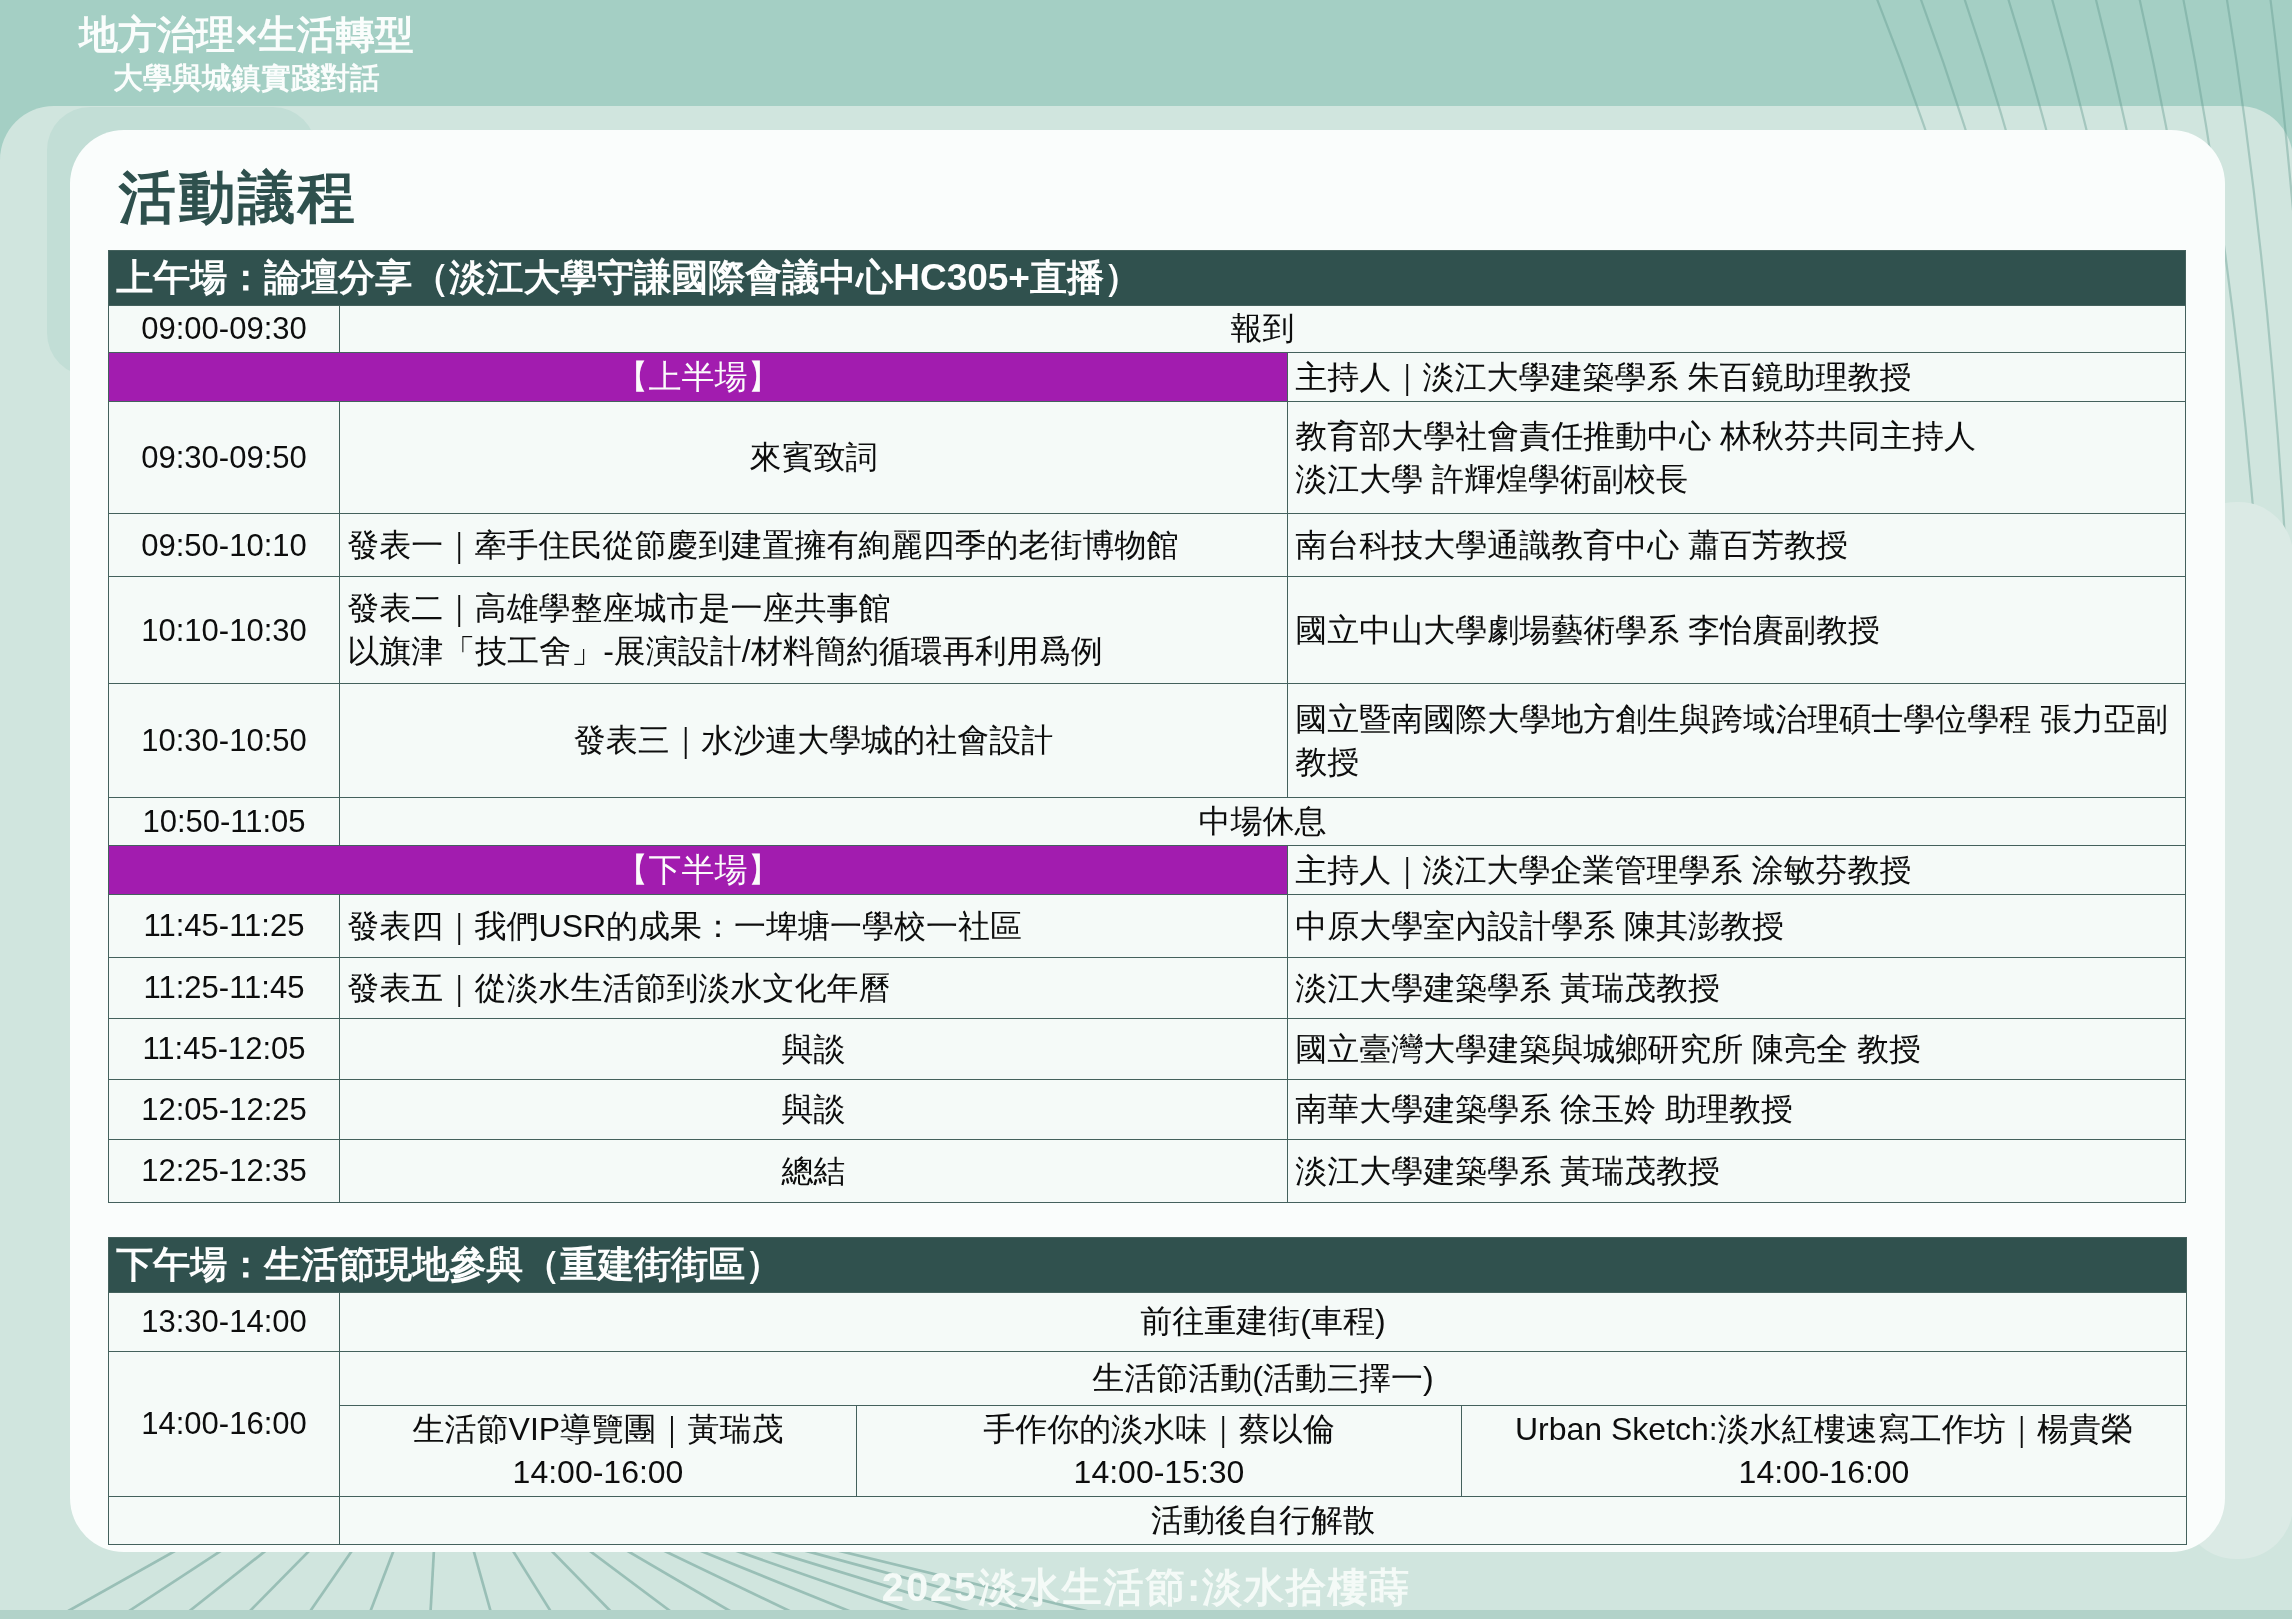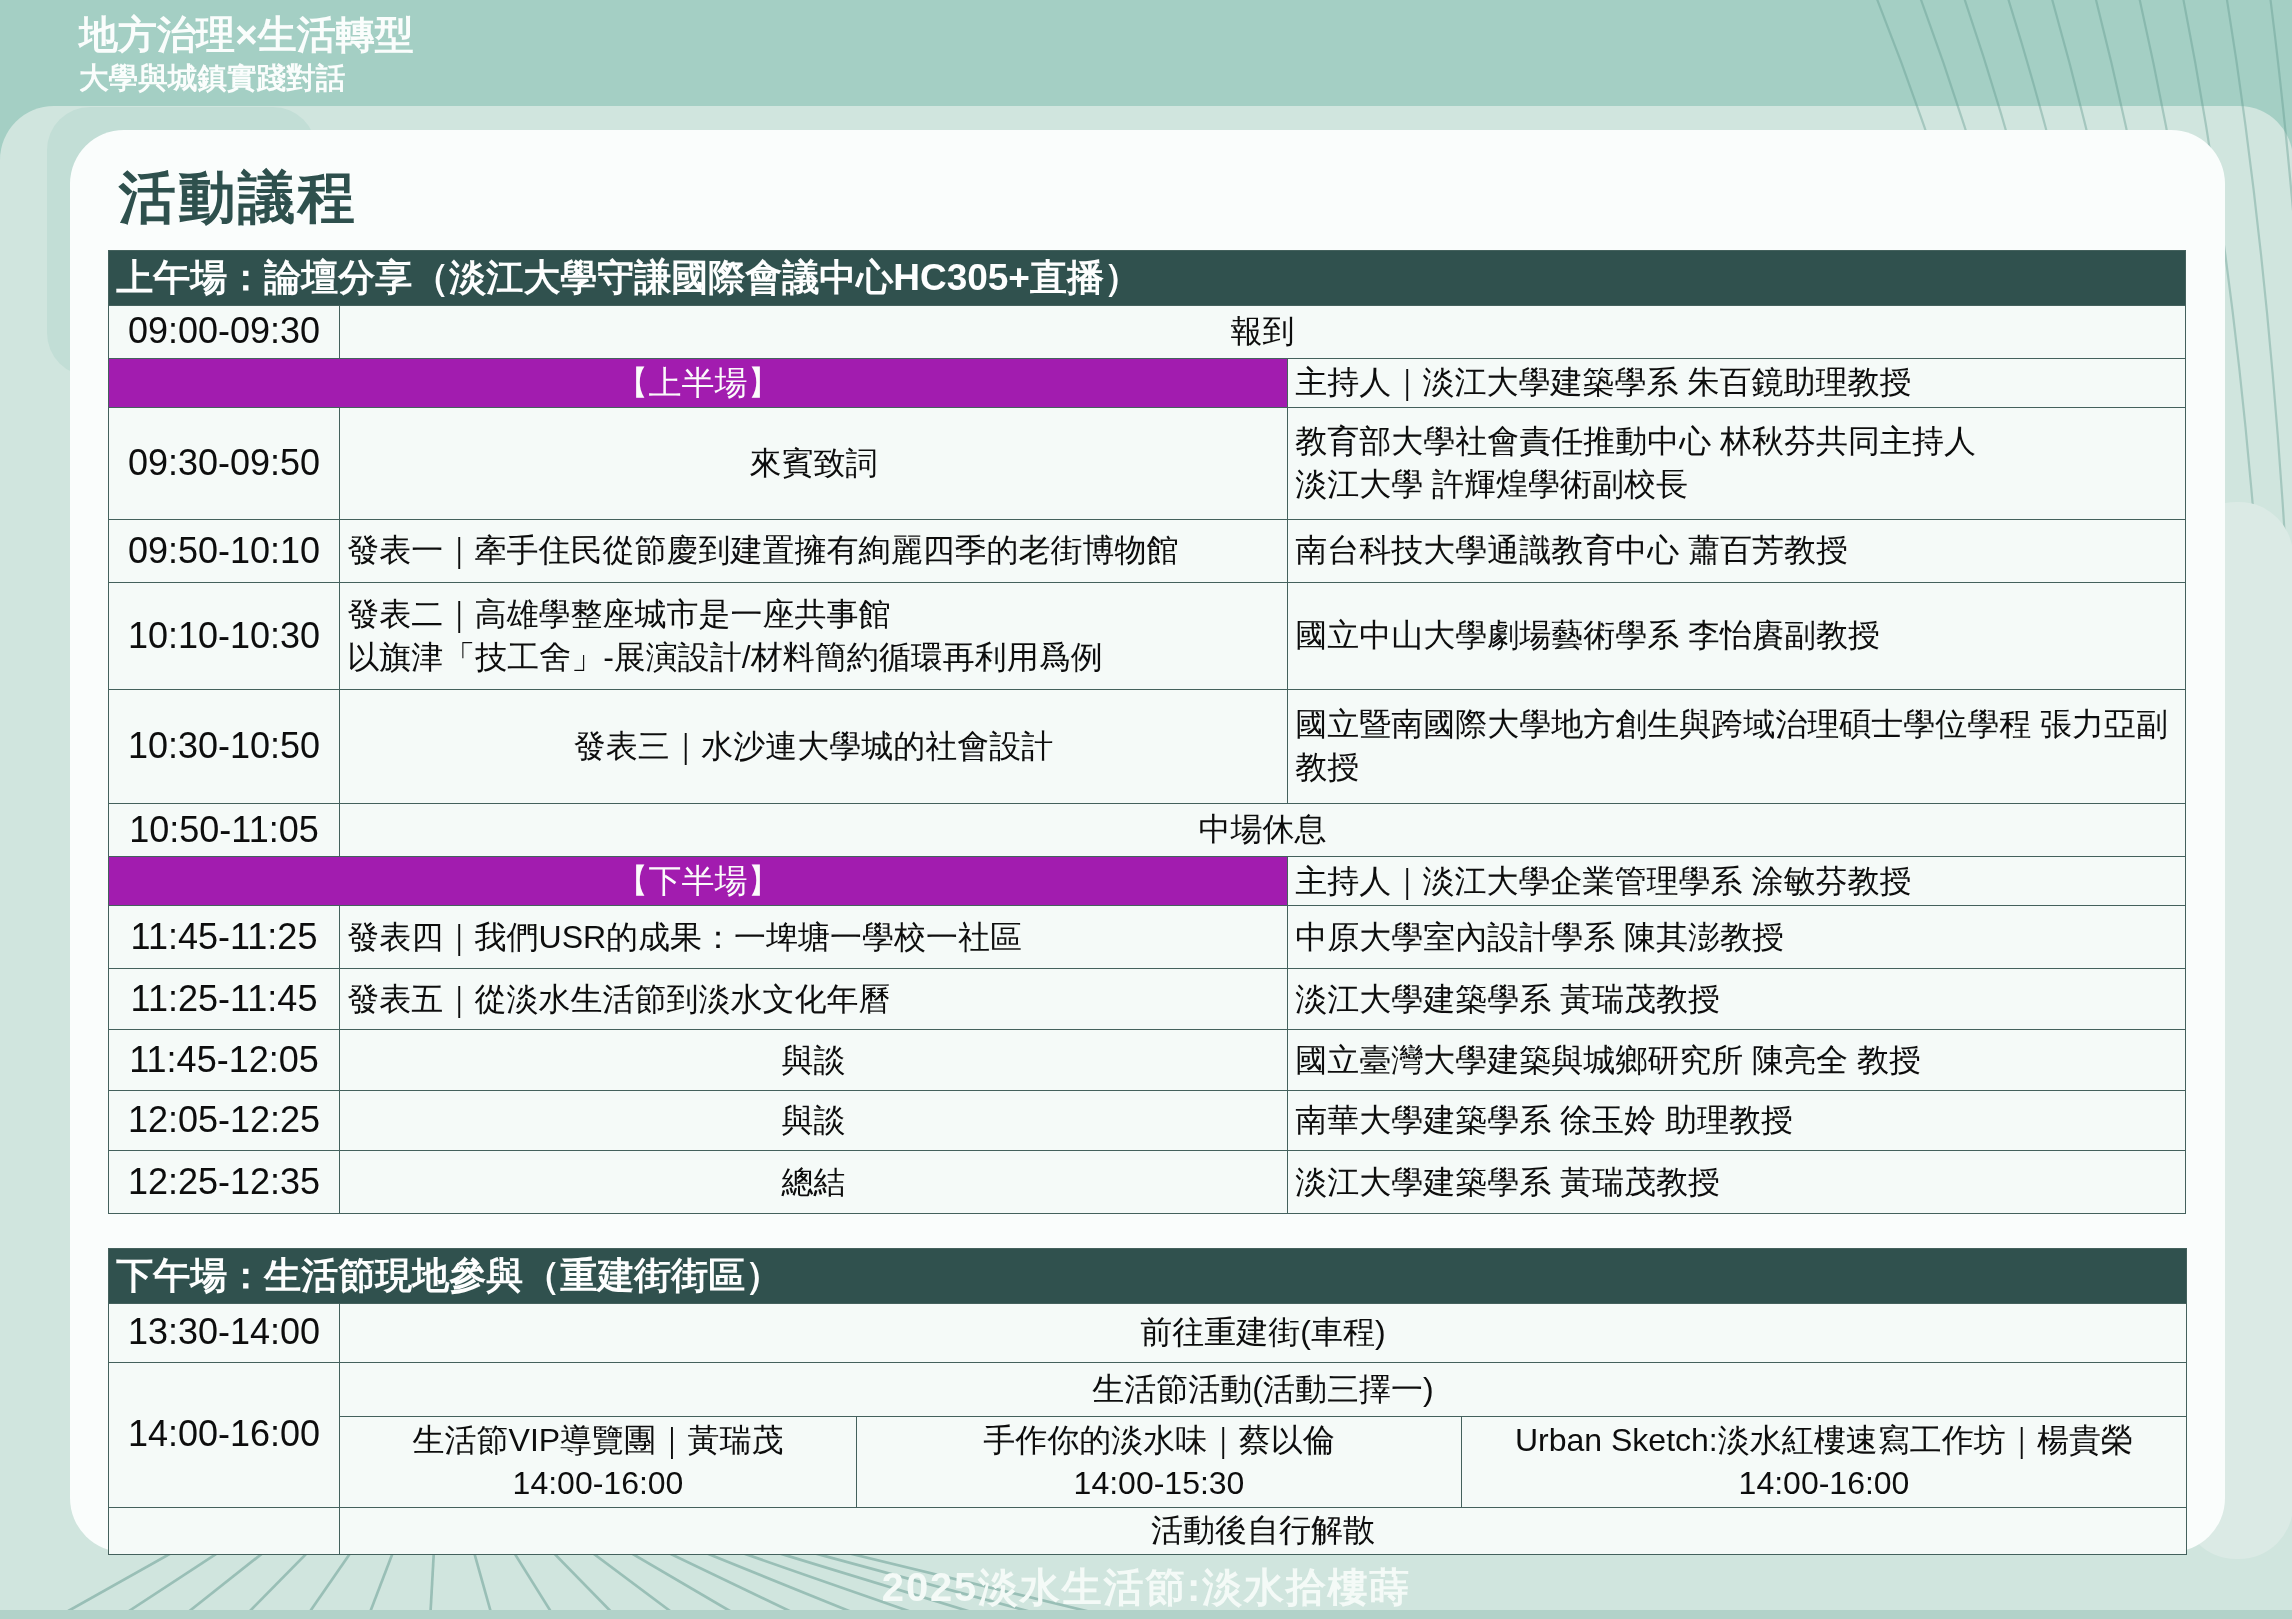--- a/index.html
+++ b/index.html
@@ -12,21 +12,21 @@
   }
   .bg-light{
     position:absolute;left:0;top:106px;width:2293px;height:1514px;
     background:#d0e5de;border-radius:54px 54px 0 0;
   }
   .blob{position:absolute;background:#c2ded6;border-radius:43px;}
   .blob.tl{left:47px;top:107px;width:269px;height:269px;}
   .blob.r{left:2182px;top:502px;width:111px;height:1057px;border-radius:54px;background:#dbeae5;}
   .deco-svg{position:absolute;left:0;top:0;}
   
-  .hdr{position:absolute;color:#fafdfc;font-weight:bold;}
+  .hdr{position:absolute;color:#fafdfc;font-weight:bold;text-align:center;}
   .hdr .t1{font-size:39px;line-height:1.25;}
   .hdr .t2{font-size:29.6px;line-height:1.3;}
   .hdr.left{left:79px;top:10.7px;}
   .hdr.right{right:45px;top:10.7px;text-align:right;}
   
   .card{
     position:absolute;left:70px;top:130px;width:2155px;height:1422px;
     background:#fafdfc;border-radius:54px;
     box-sizing:border-box;padding:21.5px 38px 0 38px;
   }
@@ -46,21 +46,21 @@
     padding:1.8px 7.2px;box-sizing:border-box;
     line-height:1.35;
   }
   td.thead{
     background:#30514e;color:#fdfefe;
     font-size:37px;font-weight:bold;
     padding:7.2px 5.4px 7.2px 12.5px;text-align:left;
     border:1.8px solid #30514e;
   }
   td.band{background:#a21caf;color:#fbfbfb;text-align:center;font-size:33px;}
-  td.time{text-align:center;font-size:36px;padding:1.8px 1.8px;}
+  td.time{text-align:center;font-size:31px;padding:1.8px 1.8px;}
   td.c{text-align:center;}
   td.l{text-align:left;padding-left:12.5px;}
   td.speaker{text-align:left;padding-left:14.3px;padding-right:9px;}
   td.host{text-align:left;}
   .gap{height:34px;}
   .footer{
     position:absolute;left:0;top:1560px;width:2293px;
     text-align:center;color:#f4faf7;font-size:40px;font-weight:bold;
     letter-spacing:1.8px;
   }

